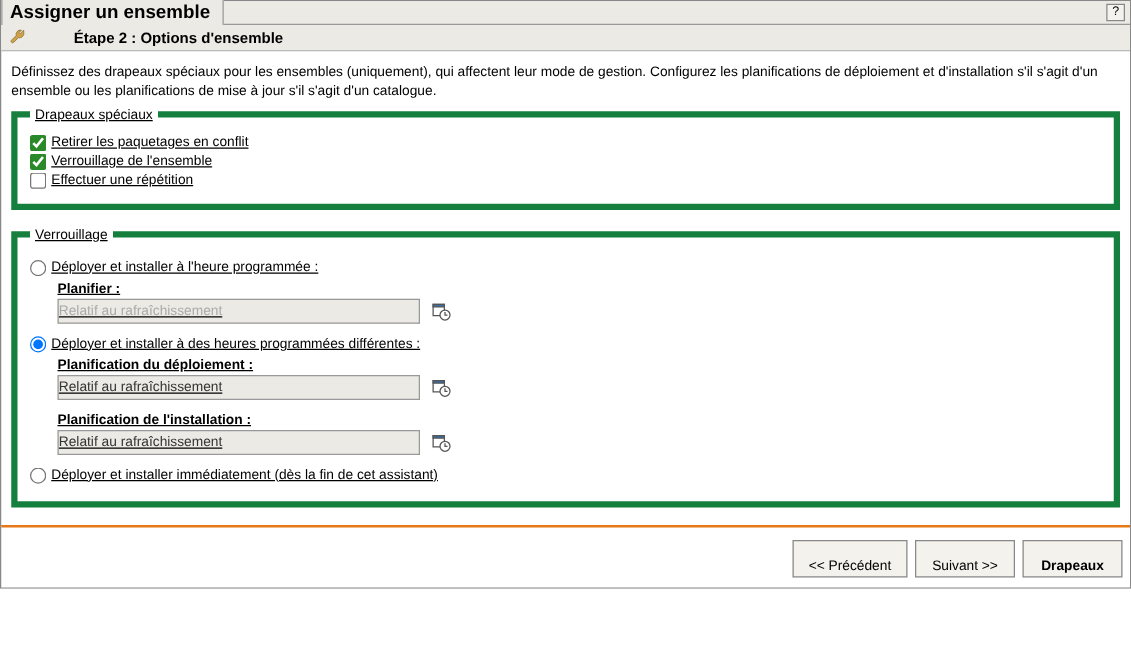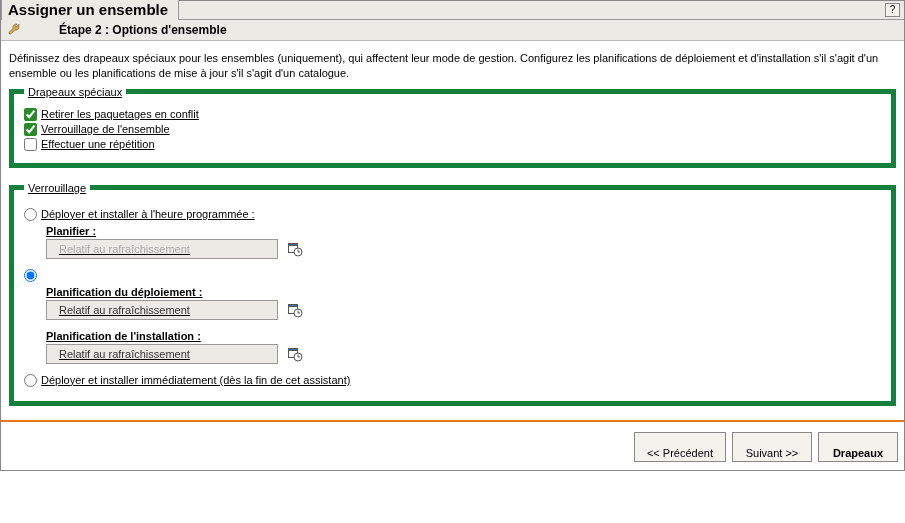--- a/index.html
+++ b/index.html
@@ -107,25 +107,25 @@
   }
   .sched-label {
     font-weight: bold;
     margin-bottom: 2px;
   }
   .sched-input-row {
     display: flex;
     align-items: center;
   }
   .sched-input {
-    width: 232px;
+    width: 290px;
     height: 20px;
     border: 1px solid #999;
     background: #eceae5;
-    padding: 2px 12px;
+    padding: 2px 0;
     font-size: 11px;
     color: #333;
   }
   .sched-input.disabled {
     color: #aaa;
   }
   .cal-btn {
     width: 18px;
     height: 18px;
     margin-left: 8px;
@@ -220,20 +220,21 @@
               <rect x="1.5" y="2.5" width="9" height="2" fill="#3a6ea5" stroke="#555"></rect>
               <circle cx="11" cy="11" r="4" fill="#fff" stroke="#555"></circle>
               <path d="M11 8.5 V11 H13" stroke="#555" fill="none"></path>
             </svg>
           </span>
         </div>
       </div>
 
       <div class="radio-row">
         <input type="radio" name="sched" checked="" style="">
+        <span>Déployer et installer à des heures programmées différentes :</span>
       </div>
       <div class="sched-block">
         <div class="sched-label">Planification du déploiement :</div>
         <div class="sched-input-row">
           <input class="sched-input" readonly="" value="Relatif au rafraîchissement" style="">
           <span class="cal-btn">
             <svg width="16" height="16" viewBox="0 0 16 16">
               <rect x="1.5" y="2.5" width="9" height="9" fill="#fff" stroke="#555"></rect>
               <rect x="1.5" y="2.5" width="9" height="2" fill="#3a6ea5" stroke="#555"></rect>
               <circle cx="11" cy="11" r="4" fill="#fff" stroke="#555"></circle>

